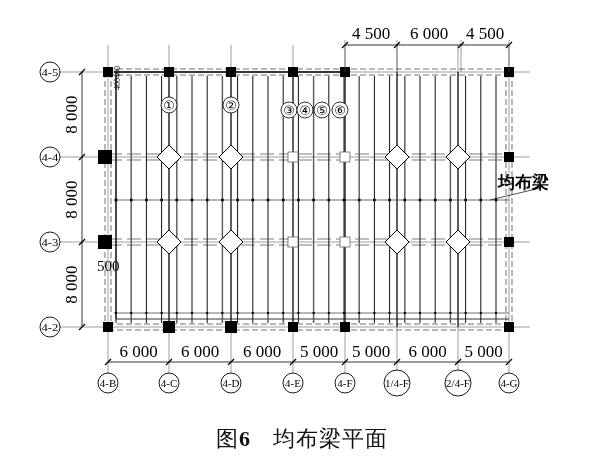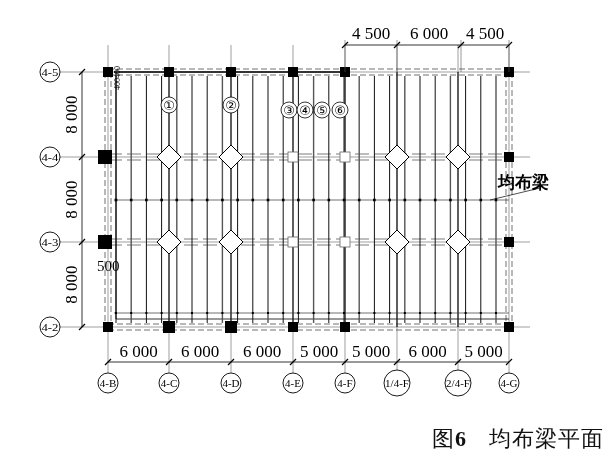--- a/index.html
+++ b/index.html
@@ -1,18 +1,18 @@
 <!DOCTYPE html>
 <html><head>
 <meta charset="utf-8">
 <style>
   html,body{margin:0;padding:0;background:#fff;}
   #root{position:relative;width:604px;height:474px;overflow:hidden;background:#fff;font-family:"Liberation Serif",serif;}
   svg{position:absolute;left:0;top:0;}
-  .caption{position:absolute;left:0;top:424px;width:604px;text-align:right;font-size:22px;color:#111;font-family:"DejaVu Sans",sans-serif;letter-spacing:1px;}
+  .caption{position:absolute;left:0;top:424px;width:604px;text-align:center;font-size:22px;color:#111;font-family:"DejaVu Sans",sans-serif;letter-spacing:1px;}
   .caption .num{font-weight:bold;font-family:"Liberation Serif",serif;margin-right:22px;}
 </style>
 </head>
 <body>
 
 <div id="root">
   <svg id="plan" width="604" height="420" viewBox="0 0 604 420" xmlns="http://www.w3.org/2000/svg">
       <line x1="55" y1="72" x2="530" y2="72" stroke="#777" stroke-width="0.7"></line>
       <line x1="55" y1="157" x2="530" y2="157" stroke="#777" stroke-width="0.7"></line>
       <line x1="55" y1="242" x2="530" y2="242" stroke="#777" stroke-width="0.7"></line>

